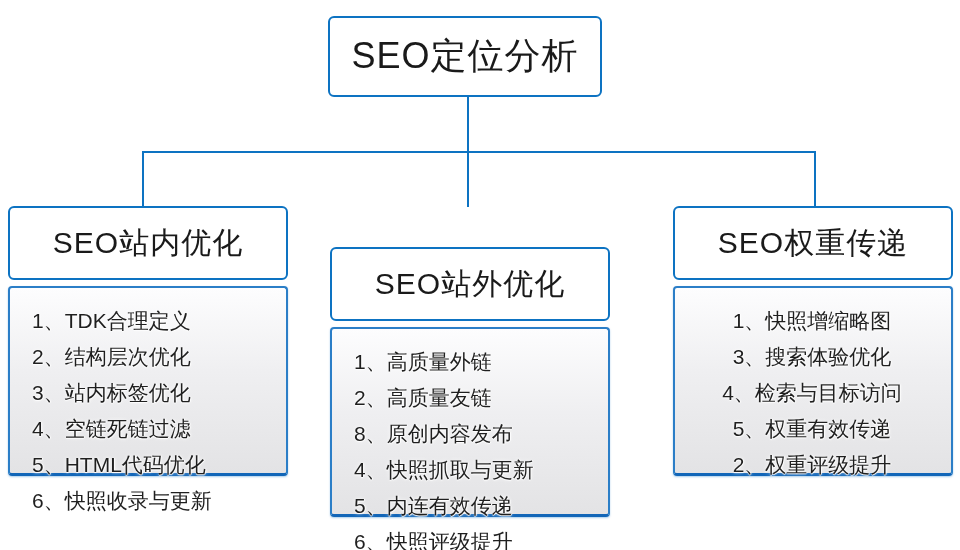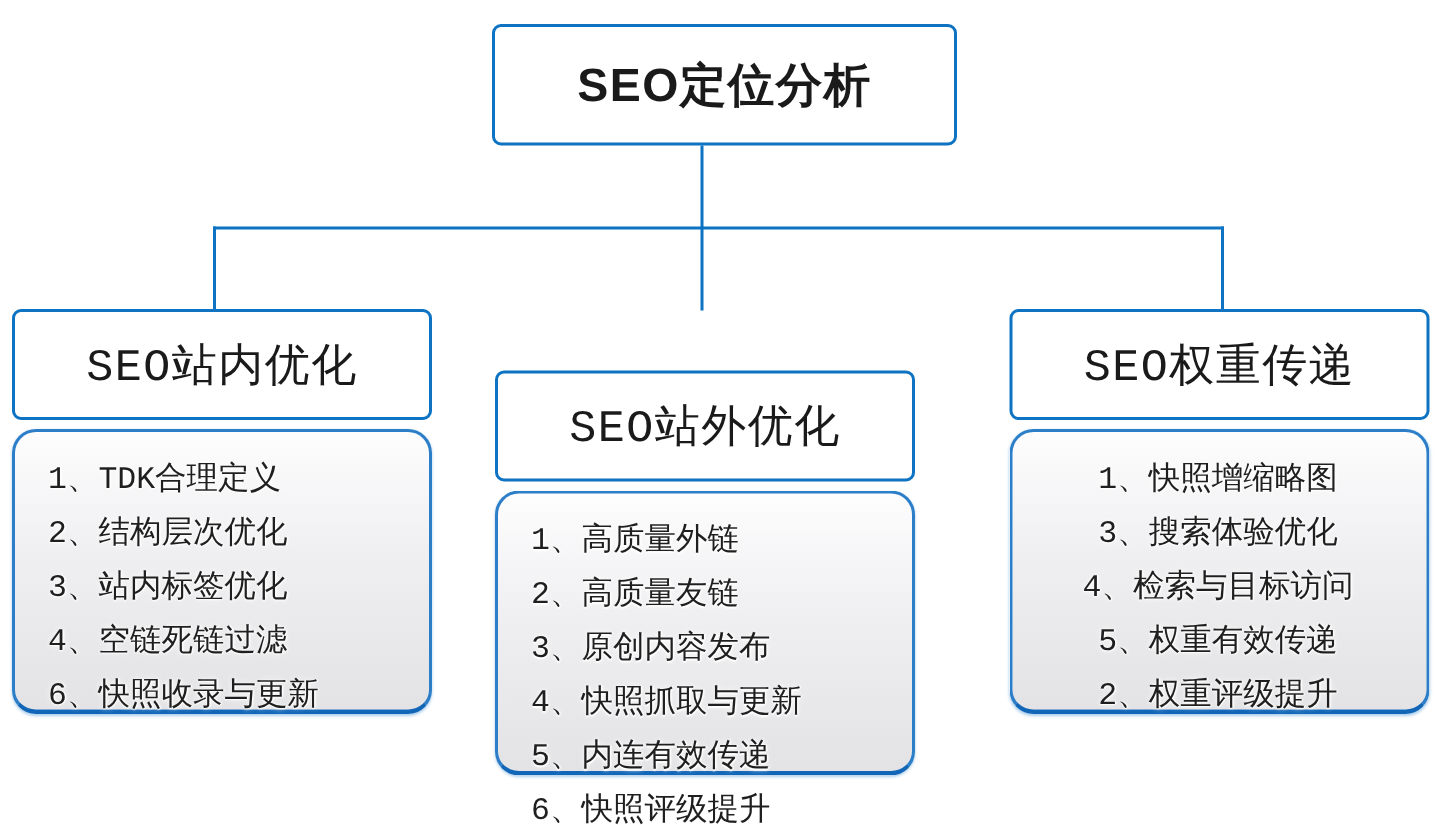--- a/index.html
+++ b/index.html
@@ -22,37 +22,35 @@
     border: 2px solid #0d73c2;
     border-radius: 6px;
     display: flex;
     align-items: center;
     justify-content: center;
     color: #1a1a1a;
   }
   .root-node {
     left: 328px;
     top: 16px;
-    width: 310px;
+    width: 274px;
     height: 81px;
-    font-size: 31px;
+    font-size: 36px;
     letter-spacing: 1px;
-    font-weight: bold;
   }
   .line {
     position: absolute;
     background: #0d73c2;
   }
   .line.v { width: 2px; }
   .line.h { height: 2px; }
   .branch {
     position: absolute;
     top: 206px;
     width: 280px;
-    font-family: Liberation Mono, monospace;
   }
   .branch-header {
     position: relative;
     box-sizing: border-box;
     width: 280px;
     height: 74px;
     background: #ffffff;
     border: 2px solid #0d73c2;
     border-radius: 6px;
     display: flex;
@@ -64,21 +62,21 @@
   }
   .branch-list {
     position: relative;
     box-sizing: border-box;
     margin-top: 6px;
     width: 280px;
     height: 190px;
     background: linear-gradient(180deg, #fdfdfe 0%, #efeff1 45%, #e3e3e5 100%);
     border: 2px solid #2b7ec7;
     border-bottom: 3px solid #1266b8;
-    border-radius: 16px;
+    border-radius: 4px;
     box-shadow: 0 1px 2px rgba(13, 115, 194, 0.35);
     padding: 15px 24px 0 22px;
   }
   .list-item {
     height: 36px;
     line-height: 36px;
     font-size: 21px;
     color: #1f1f1f;
     white-space: nowrap;
     text-shadow: 0 1px 1px #ffffff, 1px 0 1px #ffffff, 0 0 4px #ffffff;
@@ -101,32 +99,33 @@
 
   <div class="branch" style="left:8px;">
     <div class="branch-header">
       <span>SEO站内优化</span>
     </div>
     <div class="branch-list">
       <div class="list-item">1、TDK合理定义</div>
       <div class="list-item">2、结构层次优化</div>
       <div class="list-item">3、站内标签优化</div>
       <div class="list-item">4、空链死链过滤</div>
+      <div class="list-item">5、HTML代码优化</div>
       <div class="list-item">6、快照收录与更新</div>
     </div>
   </div>
 
   <div class="branch" style="left:330px;margin-top:41px;">
     <div class="branch-header">
       <span>SEO站外优化</span>
     </div>
     <div class="branch-list">
       <div class="list-item">1、高质量外链</div>
       <div class="list-item">2、高质量友链</div>
-      <div class="list-item">3、原创内容发布</div>
+      <div class="list-item">8、原创内容发布</div>
       <div class="list-item">4、快照抓取与更新</div>
       <div class="list-item">5、内连有效传递</div>
       <div class="list-item">6、快照评级提升</div>
     </div>
   </div>
 
   <div class="branch" style="left:673px;text-align:center;">
     <div class="branch-header">
       <span>SEO权重传递</span>
     </div>

